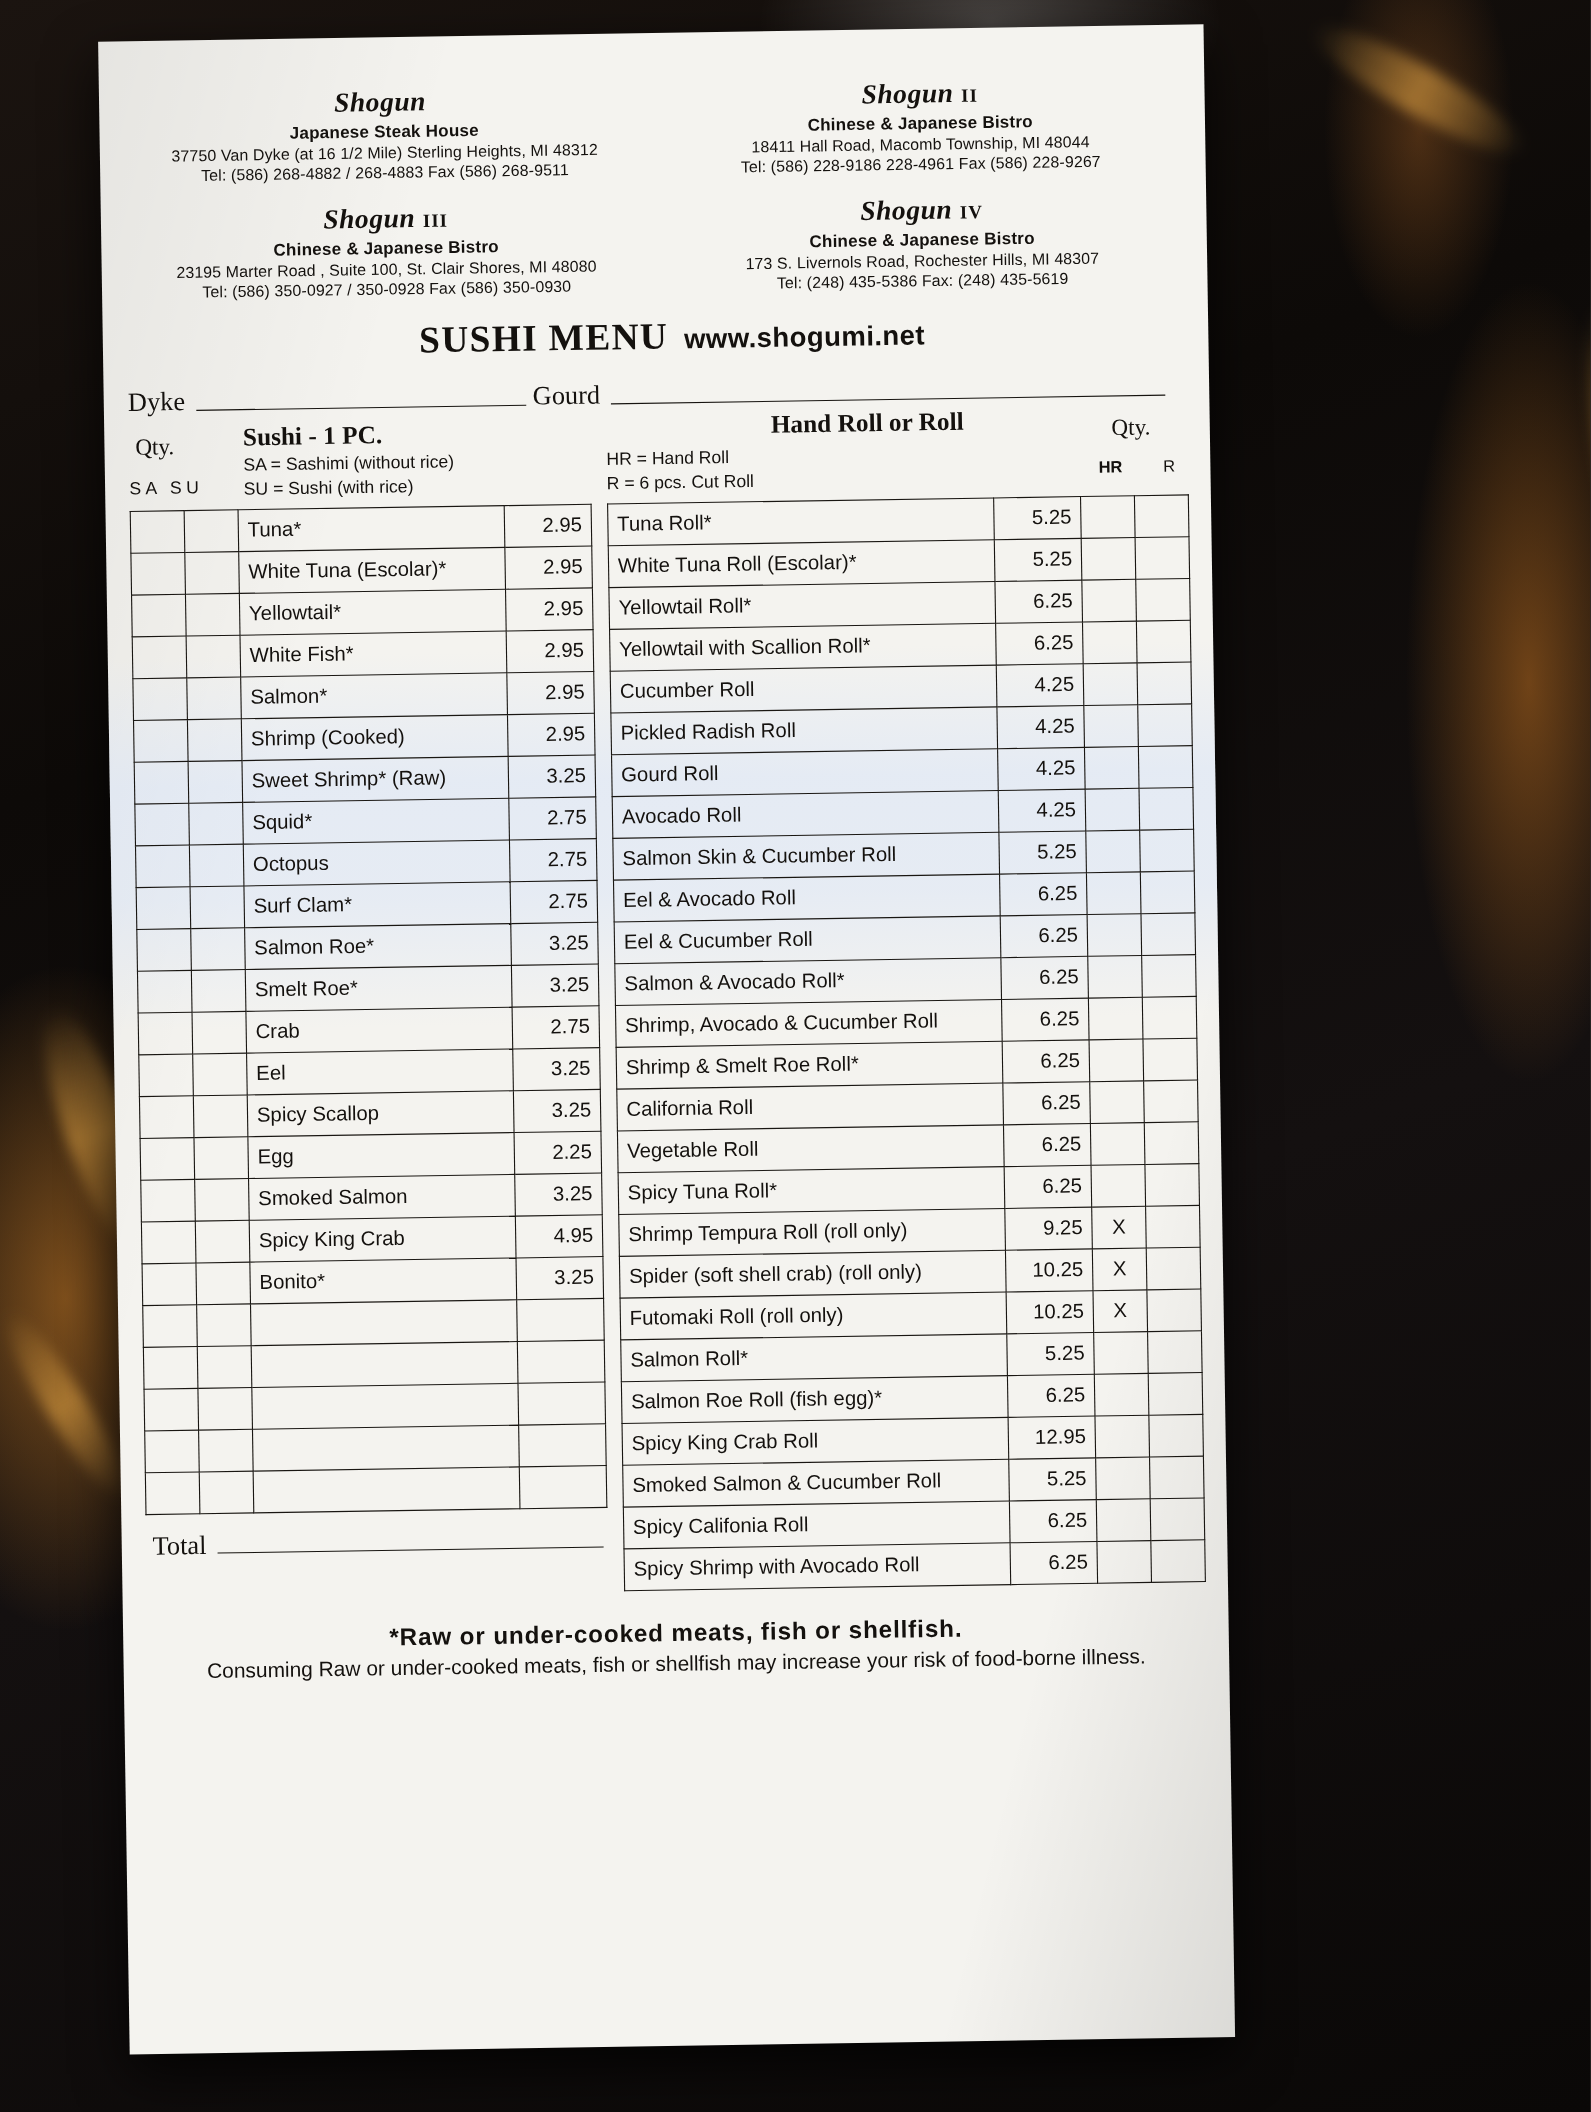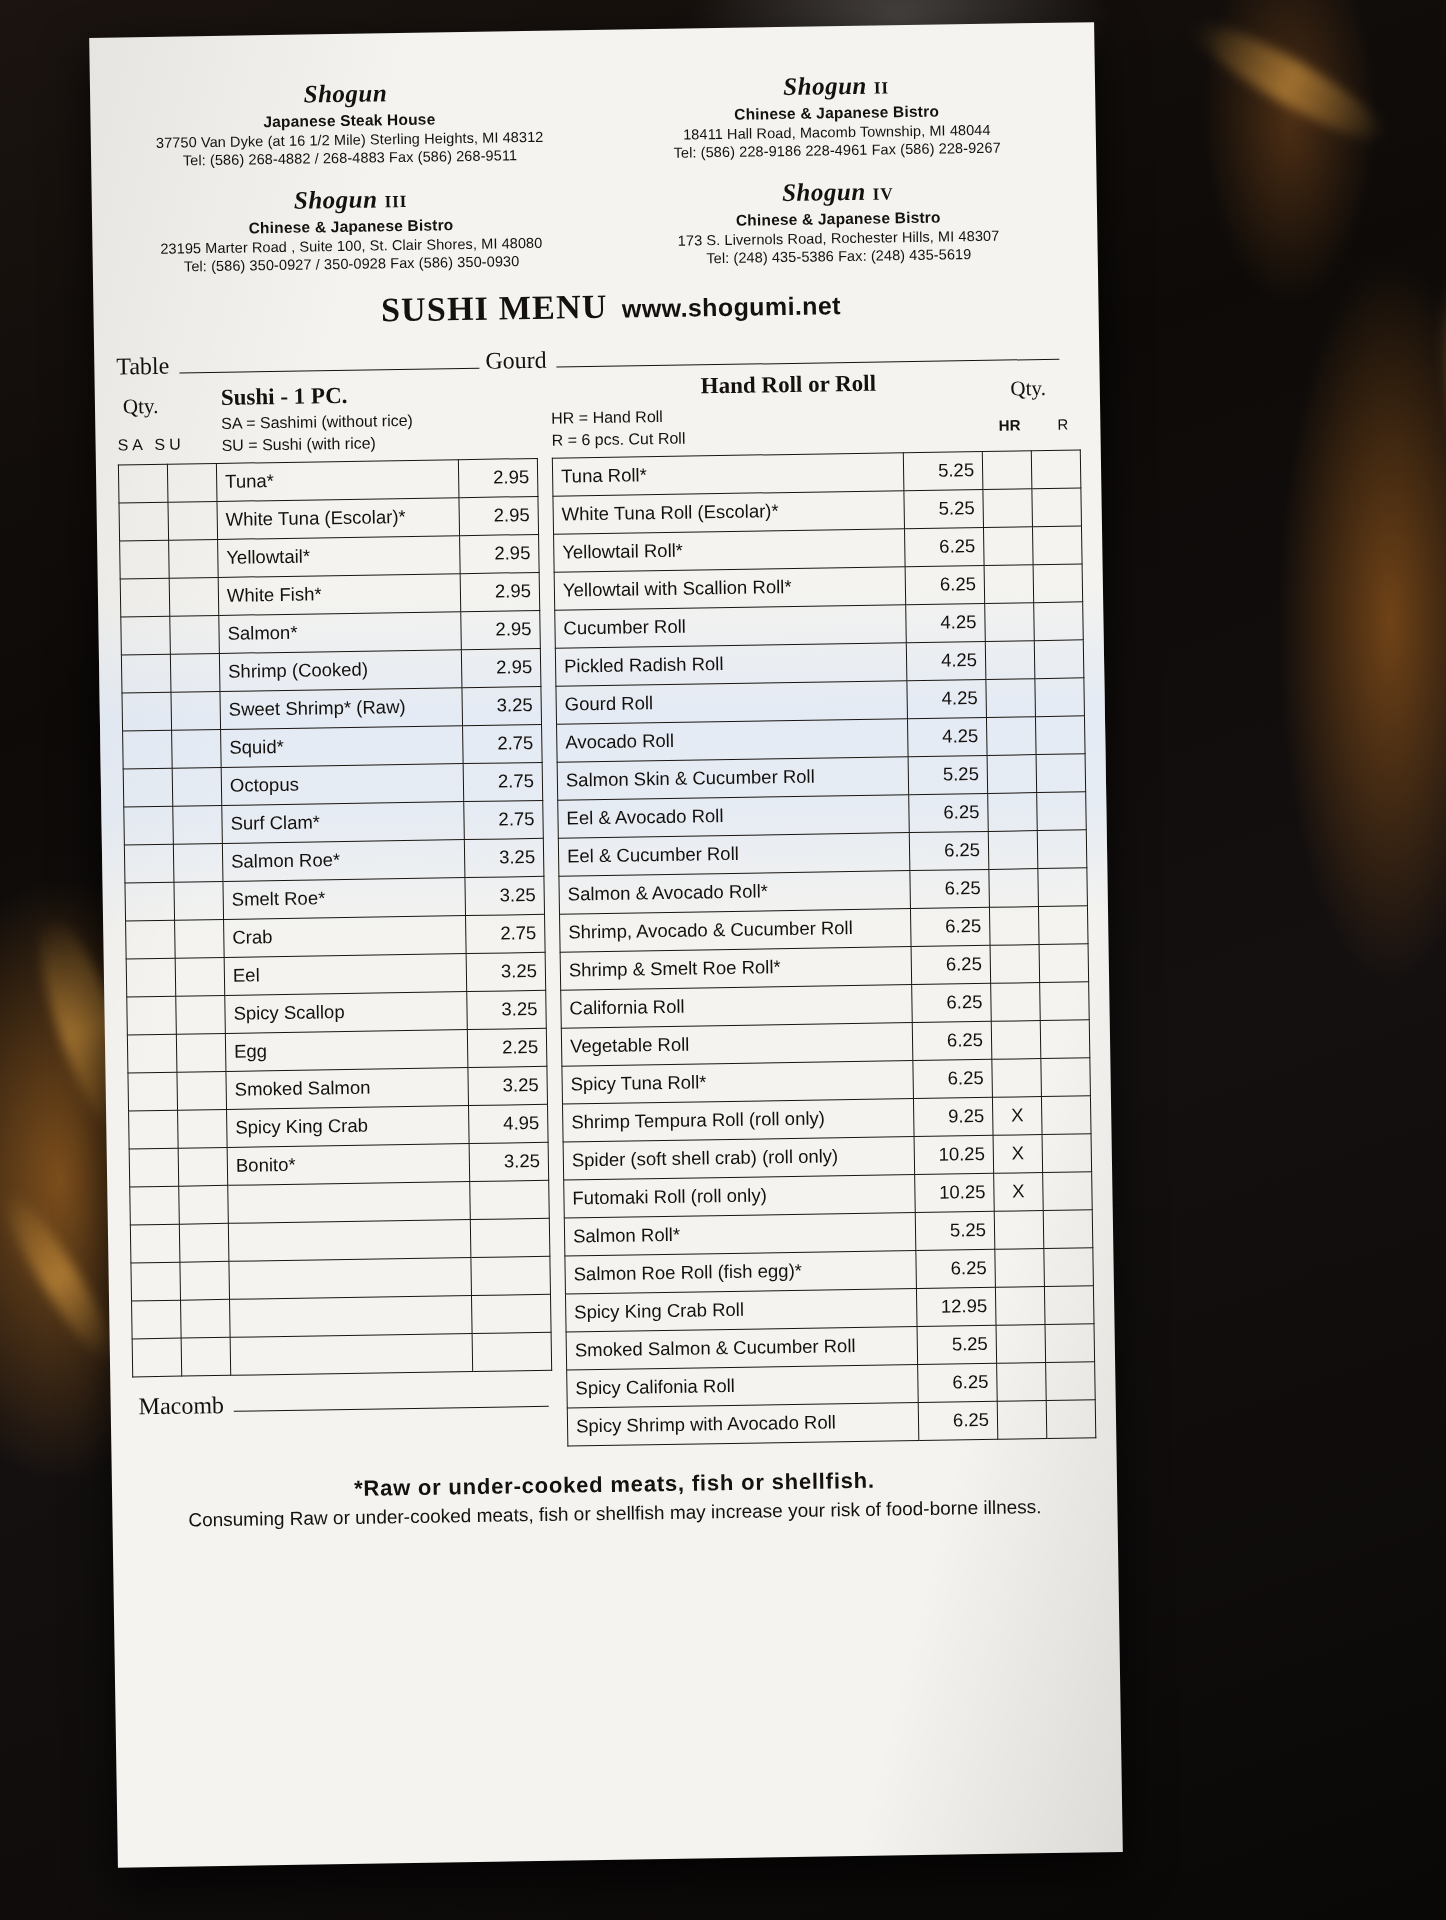--- a/index.html
+++ b/index.html
@@ -362,21 +362,21 @@
           </div>
         </div>
       </div>
 
       <div class="title-row">
         <span class="title-main">SUSHI MENU</span>
         <span class="title-web">www.shogumi.net</span>
       </div>
 
       <div class="ts-line">
-        <span class="ts-label">Table</span>
+        <span class="ts-label">Dyke</span>
         <span class="ts-rule short"></span>
         <span class="ts-label">Gourd</span>
         <span class="ts-rule"></span>
       </div>
 
       <div class="cols">
 
         <div class="col-left">
           <div class="lhead">
             <span class="qty">Qty.</span>
@@ -529,21 +529,21 @@
                 <tr>
                   <td class="c-chk"></td>
                   <td class="c-chk"></td>
                   <td class="c-name"></td>
                   <td class="c-price"></td>
                 </tr>
               </tbody>
           </table>
 
           <div class="total-line">
-            <span>Macomb</span>
+            <span>Total</span>
             <span class="rule"></span>
           </div>
         </div>
 
         <div class="col-right">
           <div class="rhead">
             <span class="rt">Hand Roll or Roll</span>
             <span class="r1">HR = Hand Roll</span>
             <span class="r2">R = 6 pcs. Cut Roll</span>
             <span class="rqty">Qty.</span>

